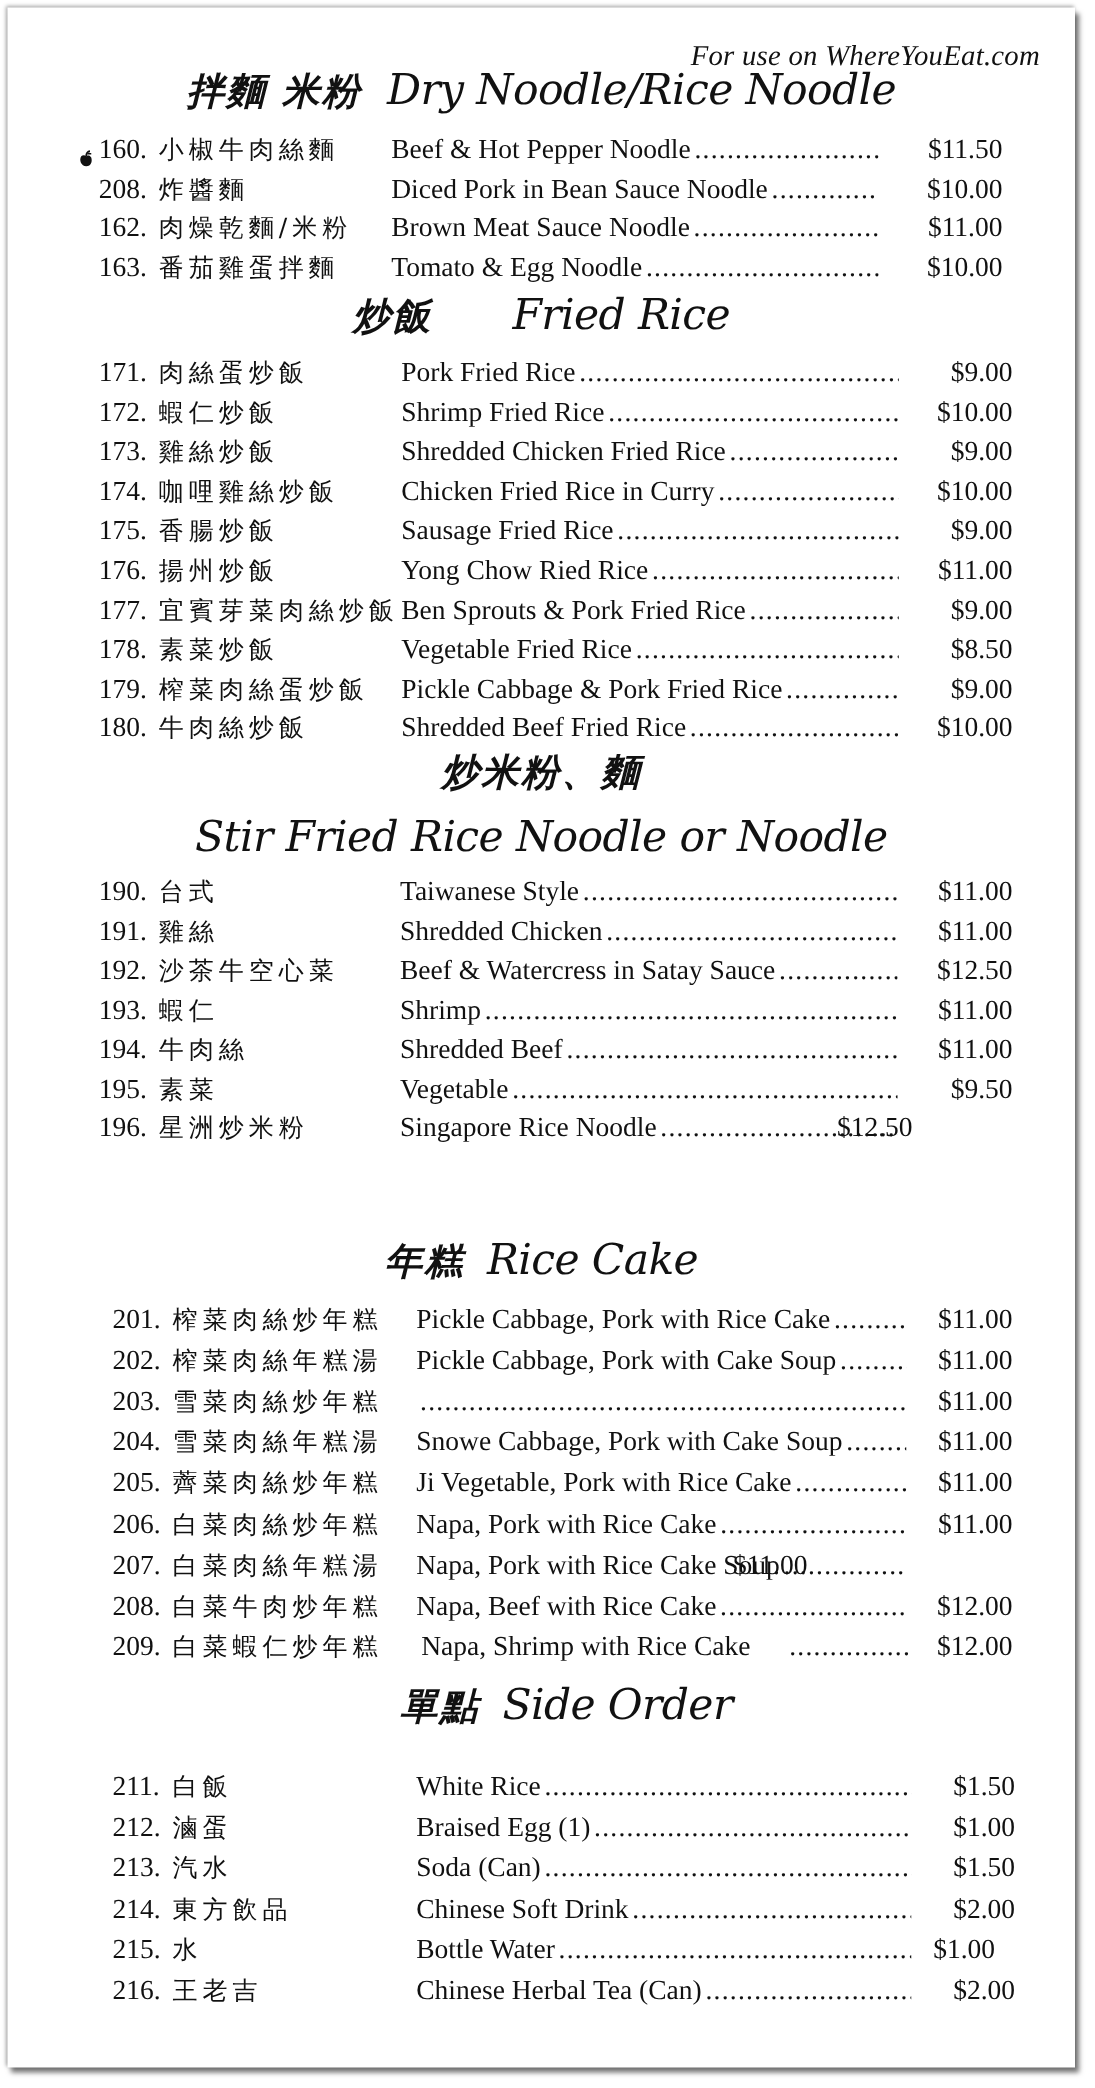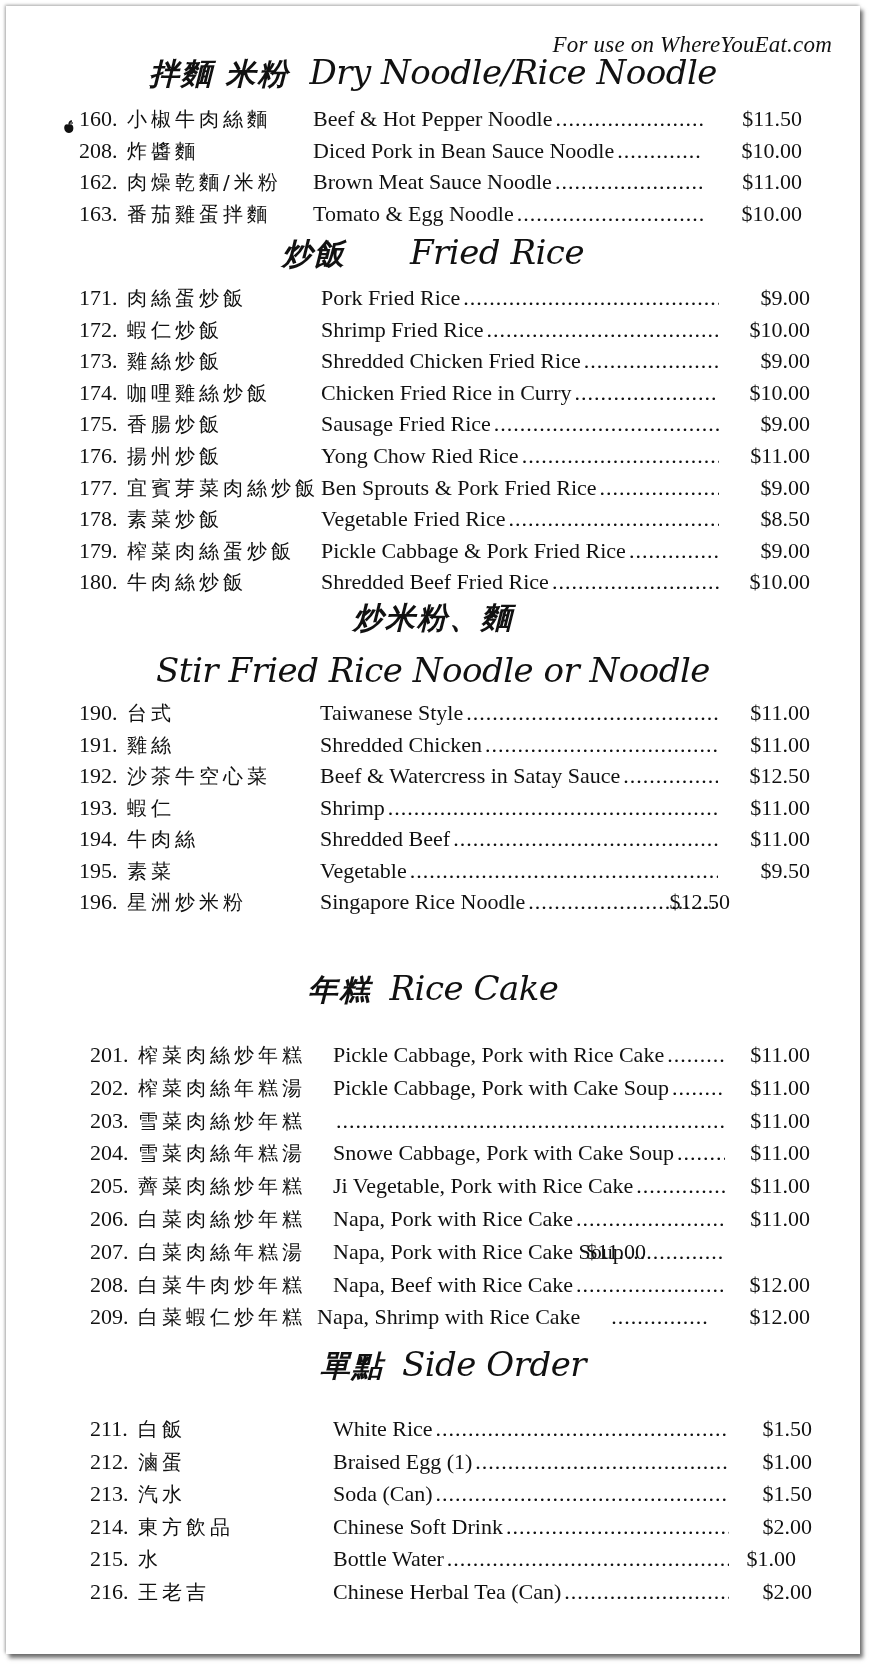--- a/index.html
+++ b/index.html
@@ -241,21 +241,21 @@
         <span class="num" style="left: 73px;">196.</span>
         <span class="zh" style="left: 121px;">星洲炒米粉</span>
         <span class="en" style="left: 314px; width: 398px;">
           <span class="en-text">Singapore Rice Noodle</span>
           <span class="dots"></span>
         </span>
         <span class="price" style="right: 50px;">$12.50</span>
       </div>
     </div>
 
-  <div class="section-head" style="top:962px; box-sizing:border-box;">
+  <div class="section-head" style="top:982px; box-sizing:border-box;">
     <span class="zh-head">年糕</span>
     <span class="gap" style="width:10px;"></span>
     <span class="en-head">Rice Cake</span>
   </div>
   <div id="sec3">
       <div class="row" style="top: 1034px; left: 0px; width: 854px;">
         <span class="num" style="left: 84px;">201.</span>
         <span class="zh" style="left: 132px;">榨菜肉絲炒年糕</span>
         <span class="en" style="left: 327px; width: 392px;">
           <span class="en-text">Pickle Cabbage, Pork with Rice Cake</span>
@@ -321,21 +321,21 @@
         <span class="zh" style="left: 132px;">白菜牛肉炒年糕</span>
         <span class="en" style="left: 327px; width: 392px;">
           <span class="en-text">Napa, Beef with Rice Cake</span>
           <span class="dots"></span>
         </span>
         <span class="price" style="right: 50px;">$12.00</span>
       </div>
       <div class="row" style="top: 1296.4px; left: 0px; width: 854px;">
         <span class="num" style="left: 84px;">209.</span>
         <span class="zh" style="left: 132px;">白菜蝦仁炒年糕</span>
-        <span class="en" style="left: 311px; width: 392px; gap: 28px;">
+        <span class="en" style="left: 331px; width: 392px; gap: 28px;">
           <span class="en-text">Napa, Shrimp with Rice Cake</span>
           <span class="dots"></span>
         </span>
         <span class="price" style="right: 50px;">$12.00</span>
       </div>
     </div>
 
   <div class="section-head" style="top:1338px; padding-left:40px; box-sizing:border-box;">
     <span class="zh-head">單點</span>
     <span class="gap" style="width:10px;"></span>

